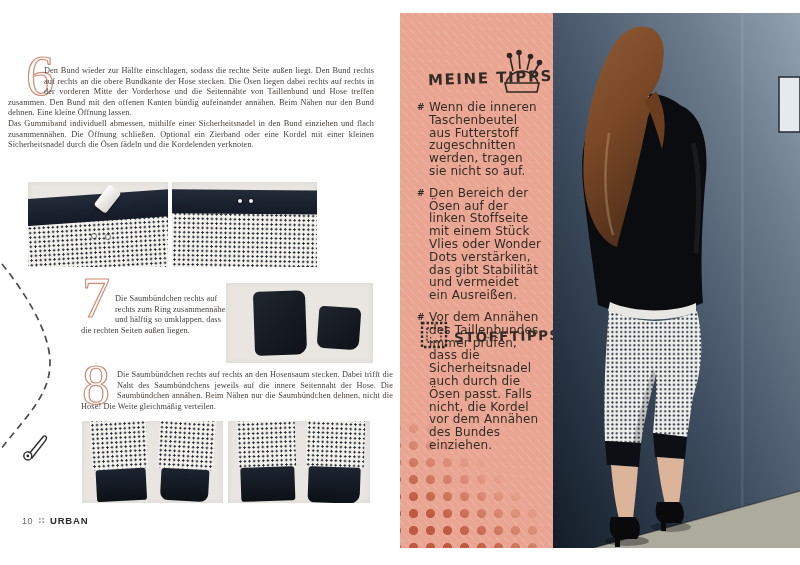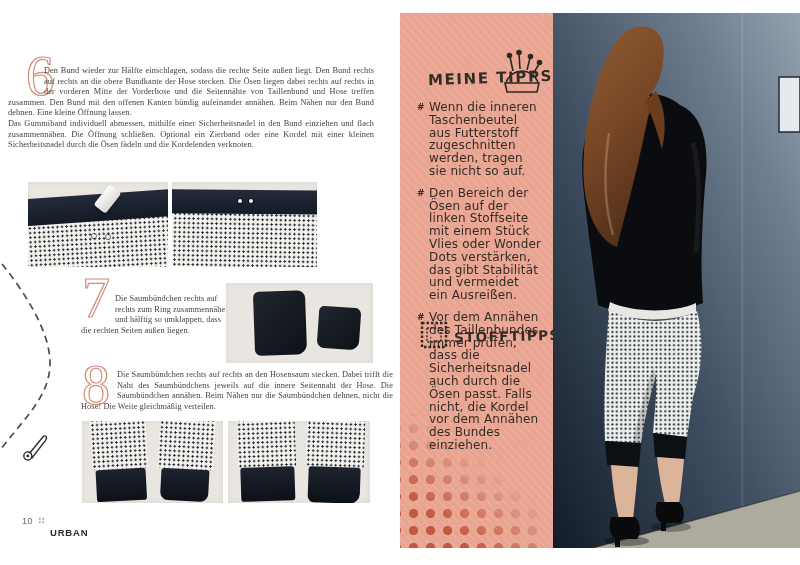--- a/index.html
+++ b/index.html
@@ -14,21 +14,21 @@
     .stepnum{color:rgba(255,255,255,0);-webkit-text-stroke:1.2px #cf8d77;}
   }
   .body-text{font-size:8.3px;line-height:10.6px;color:#46413d;letter-spacing:.1px;
              text-align:justify;}
   .ind{float:left;width:36px;height:22px;}
   .ind-tall{float:left;width:34px;height:25px;}
   p.bt{margin:0;}
   .footer{font-family:"Liberation Sans",sans-serif;font-size:9px;color:#6b6662;
           display:flex;align-items:center;gap:5px;}
   .footer .pg{letter-spacing:.5px;}
-  .footer .book{font-weight:bold;color:#2e2a27;letter-spacing:.8px;font-size:9.5px;margin-top:24px;}
+  .footer .book{font-weight:bold;color:#2e2a27;letter-spacing:.8px;font-size:9.5px;}
   .sep-sq{width:7px;height:7px;background-image:radial-gradient(#a09a94 1px,transparent 1.2px);
           background-size:3.5px 3.5px;border-radius:1px;}
 
   
   .photo{background:#e9e5e0;overflow:hidden;box-shadow:inset 0 0 6px rgba(0,0,0,.06);}
   .dotfab{background-color:#f3f1ec;
           background-image:radial-gradient(#232a35 1.1px,transparent 1.25px);
           background-size:4.6px 4.6px;}
   .band{background:linear-gradient(#232b3a,#141a26);border-radius:4px;}
   .cuff{background:linear-gradient(#1d2430,#0c1017);border-radius:3px;}
@@ -125,21 +125,21 @@
     <div class="abs" style="left:10px;top:-4px;width:58px;height:86px;transform:rotate(-2deg)">
       <div class="dotfab" style="width:58px;height:50px"></div>
       <div class="cuff" style="width:54px;height:34px;margin:0 2px"></div>
     </div>
     <div class="abs" style="left:78px;top:-4px;width:58px;height:86px;transform:rotate(2deg)">
       <div class="dotfab" style="width:58px;height:50px"></div>
       <div class="cuff" style="width:52px;height:36px;margin:0 3px;border-radius:3px 3px 10px 6px"></div>
     </div>
   </div>
 
-  <div class="abs footer" style="left:22px;top:503px">
+  <div class="abs footer" style="left:22px;top:515px">
     <span class="pg">10</span>
     <span class="sep-sq"></span>
     <span class="book">URBAN</span>
   </div>
 
   <div class="abs panel" style="left:400px;top:13px;width:153px;height:535px">
     <div class="abs panel-hatch"></div>
     <div class="abs panel-dots" style="left:0;bottom:0;width:145px;height:135px"></div>
 
     <svg class="abs" style="left:100px;top:36px" width="44" height="46" viewBox="0 0 44 46">

